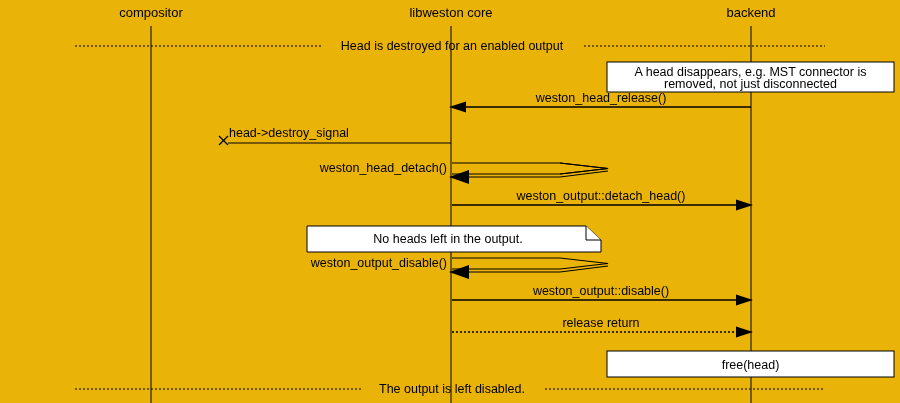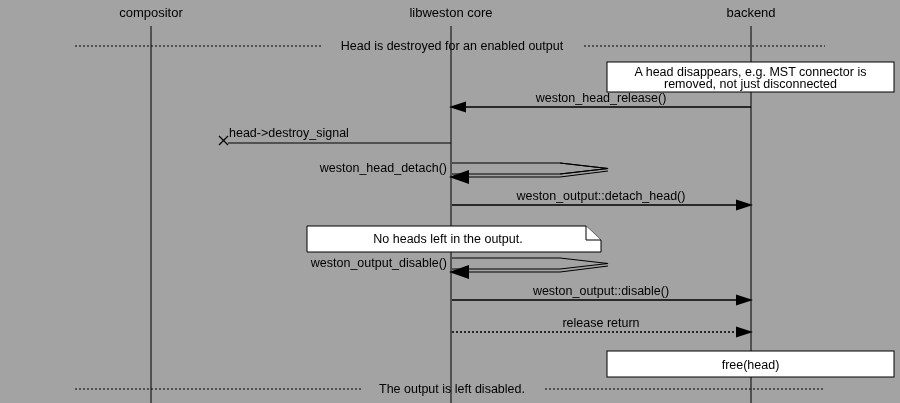--- a/index.html
+++ b/index.html
@@ -9,21 +9,21 @@
   }
   body {
     font-family: "Liberation Sans", sans-serif;
     color: #000000;
   }
   #diagram-root {
     position: relative;
     width: 900px;
     height: 403px;
     overflow: hidden;
-    background: #a3a3a3;
+    background: #eab308;
   }
   #seq-svg {
     position: absolute;
     left: 0;
     top: 0;
     width: 900px;
     height: 403px;
   }
   .lifeline-title {
     font-size: 13px;

